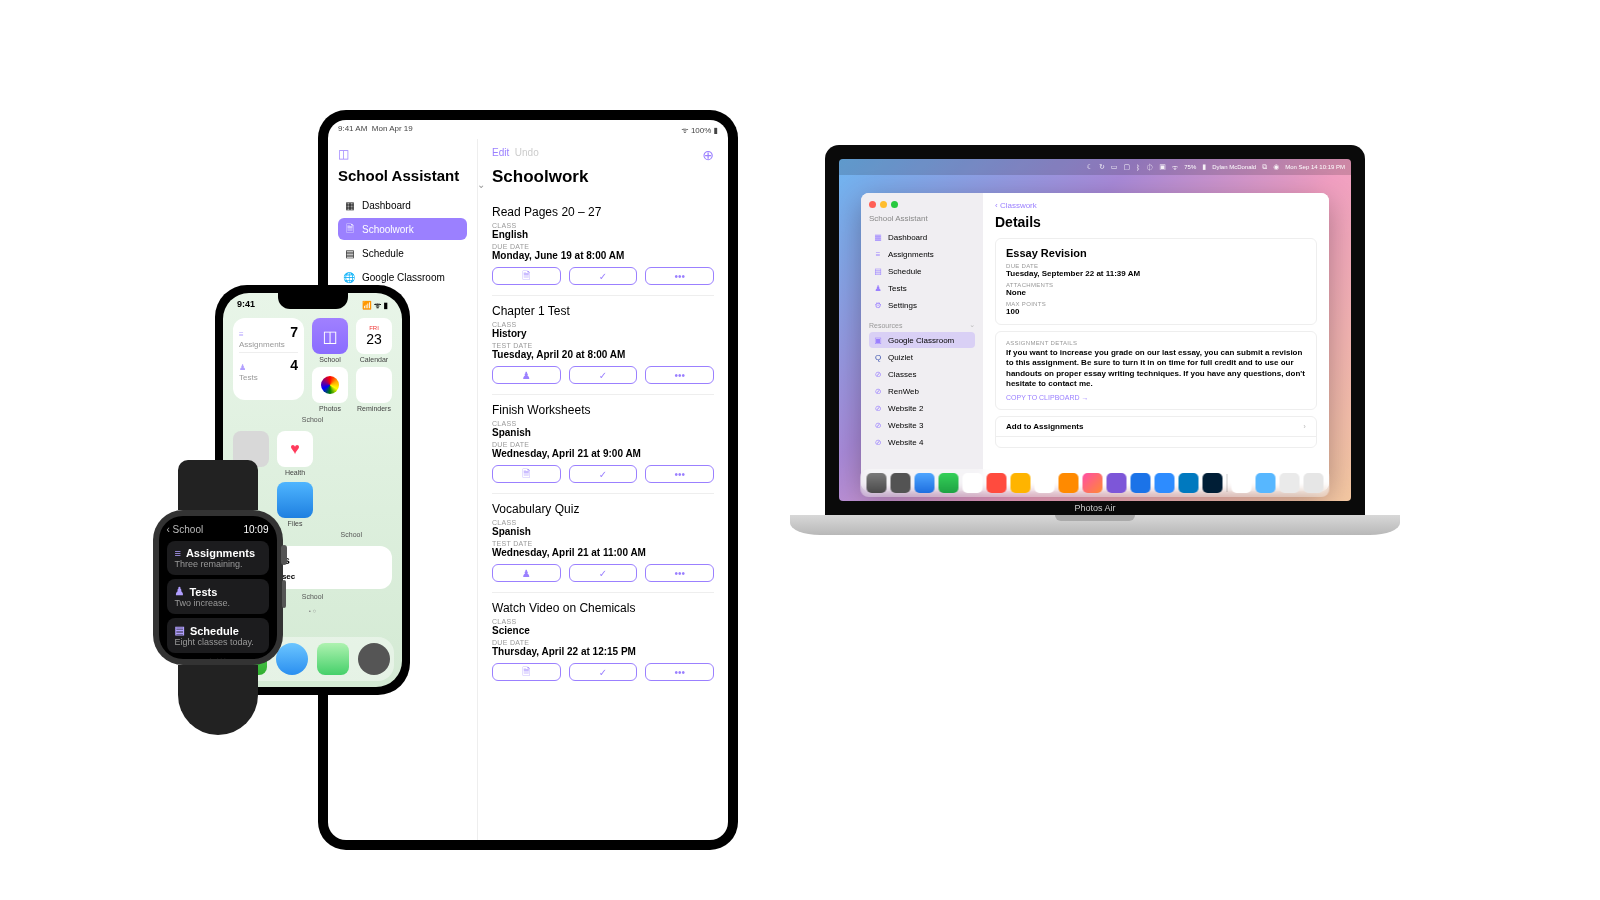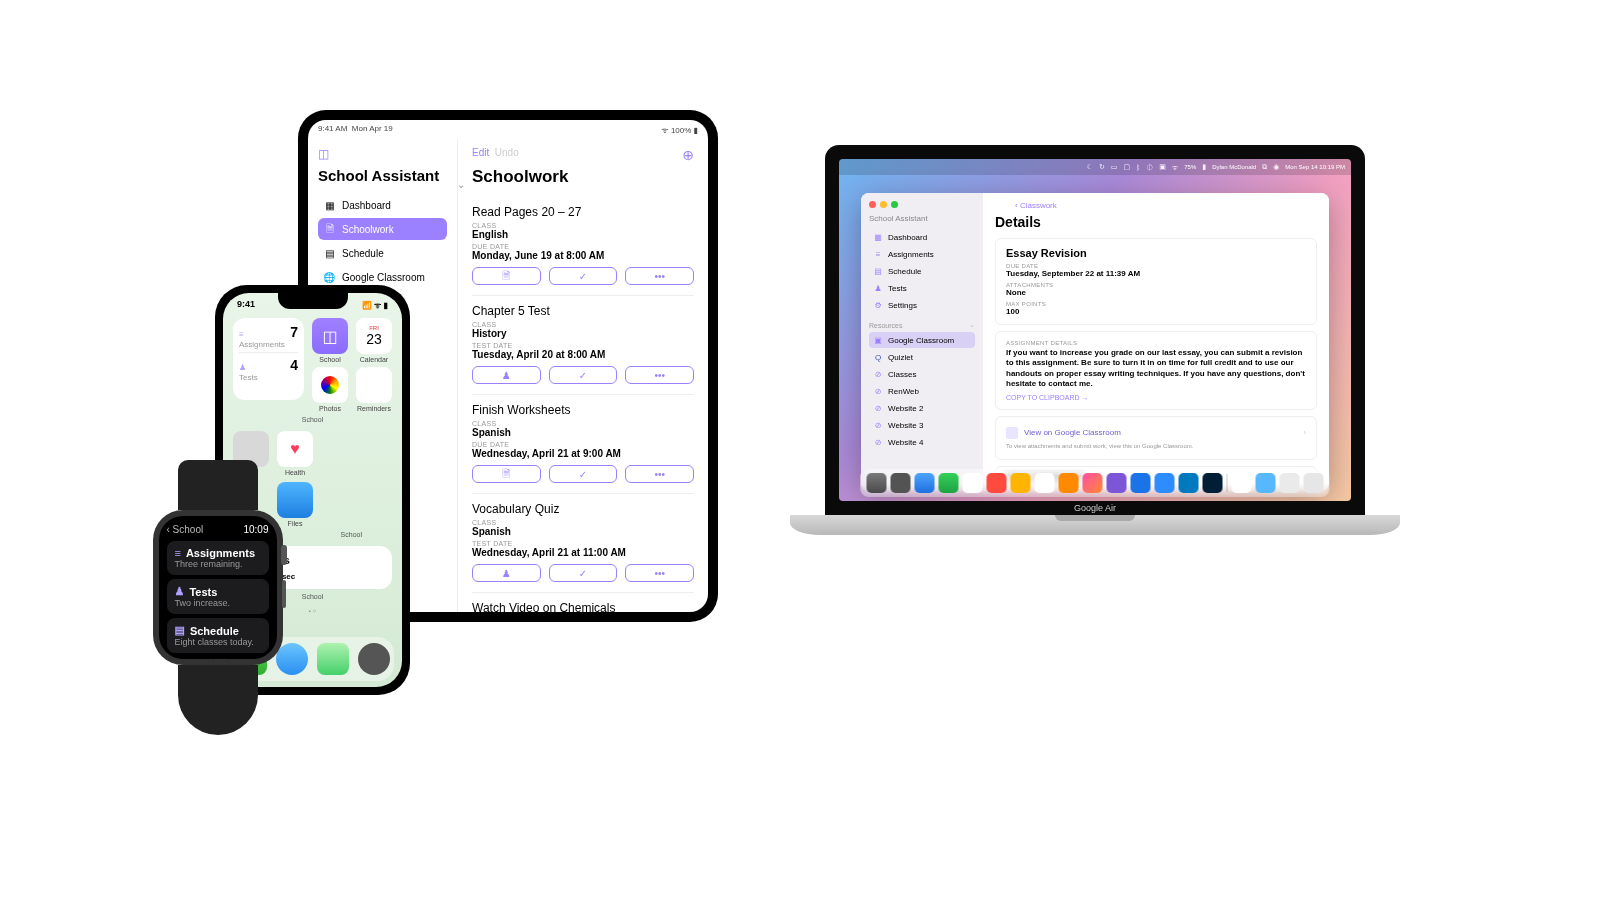--- a/index.html
+++ b/index.html
@@ -1,19 +1,19 @@
 <!DOCTYPE html>
 <html><head>
 <meta charset="utf-8">
 <style>
 * { box-sizing: border-box; margin: 0; padding: 0; }
 body { font-family: -apple-system, BlinkMacSystemFont, "Segoe UI", Helvetica, Arial, sans-serif; background: #fff; width: 1600px; height: 900px; position: relative; overflow: hidden; }
 
 
-.ipad { position: absolute; left: 298px; top: 110px; width: 420px; height: 512px; background: #000; border-radius: 28px; padding: 10px; z-index: 2; }
+.ipad { position: absolute; left: 318px; top: 110px; width: 420px; height: 740px; background: #000; border-radius: 28px; padding: 10px; z-index: 2; }
 .ipad-screen { width: 100%; height: 100%; background: #fff; border-radius: 18px; overflow: hidden; display: flex; flex-direction: column; }
 .ipad-status { display: flex; justify-content: space-between; padding: 4px 10px; font-size: 8px; color: #444; }
 .ipad-body { flex: 1; display: flex; overflow: hidden; }
 .ipad-sidebar { width: 150px; padding: 8px 10px; border-right: 1px solid #eee; display: flex; flex-direction: column; }
 .ipad-sidebar-top { display: flex; justify-content: space-between; font-size: 12px; color: #8a6cff; margin-bottom: 6px; align-items:center; }
 .ipad-title { font-size: 15px; font-weight: 700; margin-bottom: 10px; }
 .ipad-nav-item { display: flex; align-items: center; gap: 6px; padding: 5px 6px; font-size: 10px; border-radius: 6px; margin-bottom: 2px; cursor: pointer; }
 .ipad-nav-item.active { background: #9b80ff; color: #fff; }
 .ipad-nav-icon { width: 12px; height: 12px; display: flex; align-items: center; justify-content: center; }
 .ipad-main { flex: 1; padding: 8px 14px; overflow: hidden; position:relative; }
@@ -39,21 +39,21 @@
 .mac-sidebar { width: 122px; background: #f0eef2; padding: 8px; font-size: 8px; }
 .mac-traffic { display: flex; gap: 4px; margin-bottom: 6px; }
 .mac-traffic span { width: 7px; height: 7px; border-radius: 50%; display: block; }
 .tred { background: #ff5f56; } .tyel { background: #ffbd2e; } .tgrn { background: #27c93f; }
 .mac-side-title { font-size: 8px; color: #888; margin-bottom: 6px; }
 .mac-side-item { display: flex; align-items: center; gap: 5px; padding: 3px 4px; border-radius: 4px; margin-bottom: 1px; cursor: pointer; }
 .mac-side-item.active { background: #d9d0f5; }
 .mac-side-icon { width: 10px; height: 10px; border-radius: 2px; display:flex; align-items:center; justify-content:center; color:#9b80ff; font-size:8px; }
 .mac-side-section { font-size: 7px; color: #999; margin: 8px 0 3px; display:flex; justify-content:space-between; align-items:center;}
 .mac-main { flex: 1; background: #fff; padding: 8px 12px; overflow: hidden; }
-.mac-breadcrumb { font-size: 8px; color: #9b80ff; margin-bottom: 4px; cursor: pointer; margin-left: 20px; }
+.mac-breadcrumb { font-size: 8px; color: #9b80ff; margin-bottom: 4px; cursor: pointer; }
 .mac-main-title { font-size: 14px; font-weight: 700; margin-bottom: 8px; }
 .mac-card { background: #fff; border: 1px solid #eee; border-radius: 6px; padding: 8px 10px; margin-bottom: 6px; }
 .mac-card-title { font-size: 11px; font-weight: 700; margin-bottom: 4px; }
 .mac-label { font-size: 6px; color: #999; letter-spacing: .3px; }
 .mac-val { font-size: 8px; font-weight: 600; margin-bottom: 4px; }
 .mac-detail-text { font-size: 8px; font-weight: 600; line-height: 1.3; margin-bottom: 4px; }
 .mac-link { font-size: 7px; color: #9b80ff; cursor: pointer; }
 .mac-gc-row { display: flex; align-items: center; gap: 6px; font-size: 8px; color: #7060d0; padding: 4px 0;}
 .mac-hint { font-size: 6px; color: #999; padding-bottom:4px;}
 .mac-row { display: flex; justify-content: space-between; align-items: center; font-size: 8px; font-weight: 600; padding: 5px 10px; border-top:1px solid #eee; cursor: pointer; }
@@ -164,21 +164,21 @@
     <div class="ipad-task-val">English</div>
     <div class="ipad-task-label">DUE DATE</div>
     <div class="ipad-task-due">Monday, June 19 at 8:00 AM</div>
     <div class="ipad-task-btns">
       <div class="ipad-pill">🗎</div>
       <div class="ipad-pill">✓</div>
       <div class="ipad-pill">•••</div>
     </div>
             </div>
             <div class="ipad-task">
-              <div class="ipad-task-title">Chapter 5 Test</div>
+              <div class="ipad-task-title">Chapter 1 Test</div>
     <div class="ipad-task-label">CLASS</div>
     <div class="ipad-task-val">History</div>
     <div class="ipad-task-label">TEST DATE</div>
     <div class="ipad-task-due">Tuesday, April 20 at 8:00 AM</div>
     <div class="ipad-task-btns">
       <div class="ipad-pill">♟</div>
       <div class="ipad-pill">✓</div>
       <div class="ipad-pill">•••</div>
     </div>
             </div>
@@ -322,28 +322,20 @@
             <div class="mac-label">MAX POINTS</div>
             <div class="mac-val" style="margin-bottom:0;">100</div>
           </div>
 
           <div class="mac-card">
             <div class="mac-label" style="margin-bottom:2px;">ASSIGNMENT DETAILS</div>
             <div class="mac-detail-text">If you want to increase you grade on our last essay, you can submit a revision to this assignment. Be sure to turn it in on time for full credit and to use our handouts on proper essay writing techniques. If you have any questions, don't hesitate to contact me.</div>
             <div class="mac-link">COPY TO CLIPBOARD →</div>
           </div>
 
-          <div class="mac-card" style="padding:6px 10px;">
-            <div class="mac-gc-row">
-              <span style="width:12px;height:12px;background:#e9e4ff;border-radius:2px;display:inline-block;"></span>
-              <span>View on Google Classroom</span>
-              <span style="margin-left:auto;color:#ccc;">›</span>
-            </div>
-            <div class="mac-hint">To view attachments and submit work, view this on Google Classroom.</div>
-          </div>
 
           <div class="mac-card" style="padding:0;">
             <div class="mac-row">
                 <span>Add to Assignments</span>
                 <span style="color:#ccc;">›</span>
               </div>
             <div class="mac-row"></div>
           </div>
 
         </div>
@@ -365,21 +357,21 @@
         <div class="dock-icon" style="background:#2d8cff;"></div>
         <div class="dock-icon" style="background:#0079bf;"></div>
         <div class="dock-icon" style="background:#001e36;"></div>
         <div style="width:1px;height:18px;background:rgba(0,0,0,.2);"></div>
         <div class="dock-icon" style="background:#fff;"></div>
         <div class="dock-icon" style="background:#57b7ff;"></div>
         <div class="dock-icon" style="background:#eaeaea;"></div>
         <div class="dock-icon" style="background:#e6e6e6;"></div>
       </div>
     </div>
-    <div class="mac-brand">Google Air</div>
+    <div class="mac-brand">Photos Air</div>
   </div>
   <div class="mac-base"></div>
 </div>
 
 <div class="iphone">
   <div class="iphone-screen">
     <div class="notch"></div>
     <div class="iphone-status">
       <span>9:41</span>
       <span style="font-size:8px;">📶 ᯤ ▮</span>

